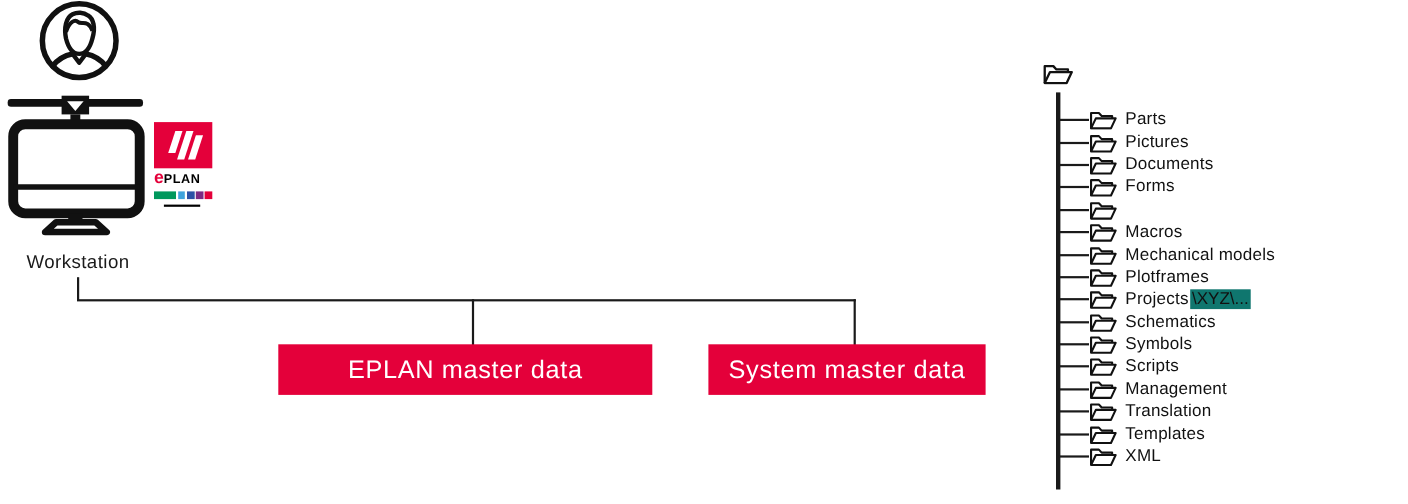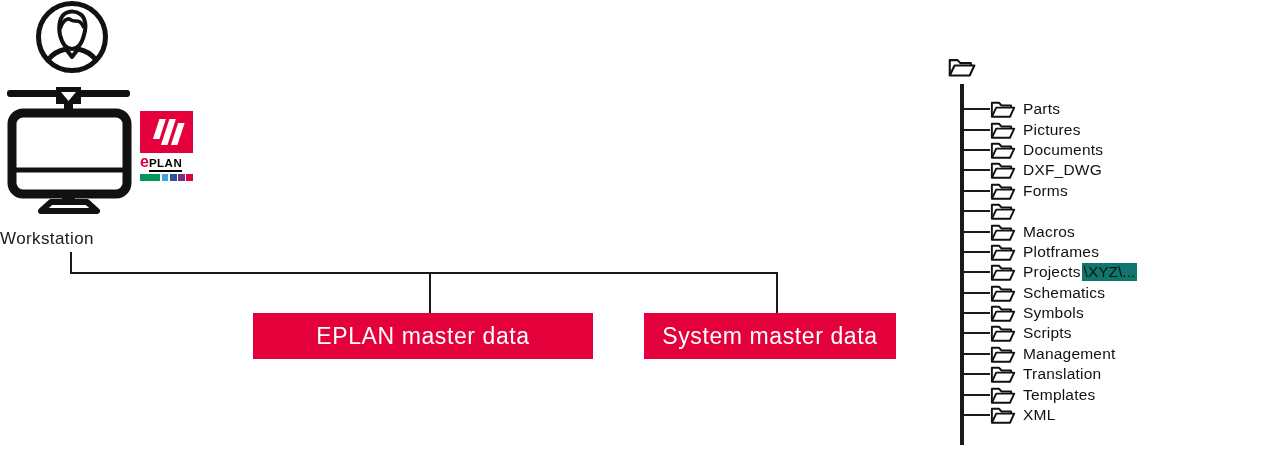--- a/index.html
+++ b/index.html
@@ -20,21 +20,21 @@
   }
 
   
   .ws-label{position:absolute;font-size:17px;letter-spacing:.4px;color:#1a1a1a;}
 
   
   .logo{position:absolute;left:140px;top:111px;width:53px;}
   .logo-square{width:53px;height:42px;background:#e4003a;position:relative;overflow:hidden;}
   .logo-wordmark{display:flex;align-items:baseline;margin-top:2px;height:17px;}
   .logo-e{color:#e4003a;font-weight:800;font-size:16px;line-height:14px;}
-  .logo-plan{color:#000;font-weight:700;font-size:11.5px;letter-spacing:.5px;border-bottom:2.2px solid #000;padding-bottom:1px;}
+  .logo-plan{color:#000;font-weight:700;font-size:11.5px;letter-spacing:.5px;border-bottom:2.2px solid #000;padding-bottom:17px;}
   .logo-bar{display:flex;height:7px;margin-top:2px;gap:1.5px;}
   .logo-bar .seg{height:100%;}
   .seg-green{flex:0 0 20px;background:#00985c;}
   .seg-lblue{flex:1;background:#3fa3dc;}
   .seg-blue{flex:1;background:#2b51a5;}
   .seg-purple{flex:1;background:#7c2b83;}
   .seg-red{flex:1;background:#e4003a;}
 
   
   .tree-rows{position:absolute;left:962px;top:99px;text-align:right;}
@@ -94,21 +94,21 @@
     </div>
     <div class="logo-bar">
       <span class="seg seg-green"></span>
       <span class="seg seg-lblue"></span>
       <span class="seg seg-blue"></span>
       <span class="seg seg-purple"></span>
       <span class="seg seg-red"></span>
     </div>
   </div>
 
-  <div class="ws-label" style="left:0;top:229px;">Workstation</div>
+  <div class="ws-label" style="left:24px;top:229px;">Workstation</div>
 
   <div class="line" style="left:70px;top:252px;width:2px;height:21px;"></div>
   <div class="line" style="left:70px;top:272px;width:708px;height:2px;"></div>
   <div class="line" style="left:429px;top:272px;width:2px;height:42px;"></div>
   <div class="line" style="left:776px;top:272px;width:2px;height:42px;"></div>
 
   <div class="databox" style="left:253px;top:313px;width:340px;">
     <span>EPLAN master data</span>
   </div>
   <div class="databox" style="left:644px;top:313px;width:252px;">
@@ -140,41 +140,41 @@
         <svg class="f-ico" viewBox="0 0 24 17">
           <use href="#folder-glyph"></use>
         </svg>
         <span class="t-label">Documents</span>
       </div>
     <div class="tree-row">
         <span class="branch"></span>
         <svg class="f-ico" viewBox="0 0 24 17">
           <use href="#folder-glyph"></use>
         </svg>
-        <span class="t-label">DXF_DWG</span>
-      </div>
-    <div class="tree-row">
-        <span class="branch"></span>
-        <svg class="f-ico" viewBox="0 0 24 17">
-          <use href="#folder-glyph"></use>
-        </svg>
         <span class="t-label">Forms</span>
       </div>
     <div class="tree-row">
         <span class="branch"></span>
         <svg class="f-ico" viewBox="0 0 24 17">
           <use href="#folder-glyph"></use>
         </svg>
       </div>
     <div class="tree-row">
         <span class="branch"></span>
         <svg class="f-ico" viewBox="0 0 24 17">
           <use href="#folder-glyph"></use>
         </svg>
         <span class="t-label">Macros</span>
+      </div>
+    <div class="tree-row">
+        <span class="branch"></span>
+        <svg class="f-ico" viewBox="0 0 24 17">
+          <use href="#folder-glyph"></use>
+        </svg>
+        <span class="t-label">Mechanical models</span>
       </div>
     <div class="tree-row">
         <span class="branch"></span>
         <svg class="f-ico" viewBox="0 0 24 17">
           <use href="#folder-glyph"></use>
         </svg>
         <span class="t-label">Plotframes</span>
       </div>
     <div class="tree-row">
         <span class="branch"></span>

